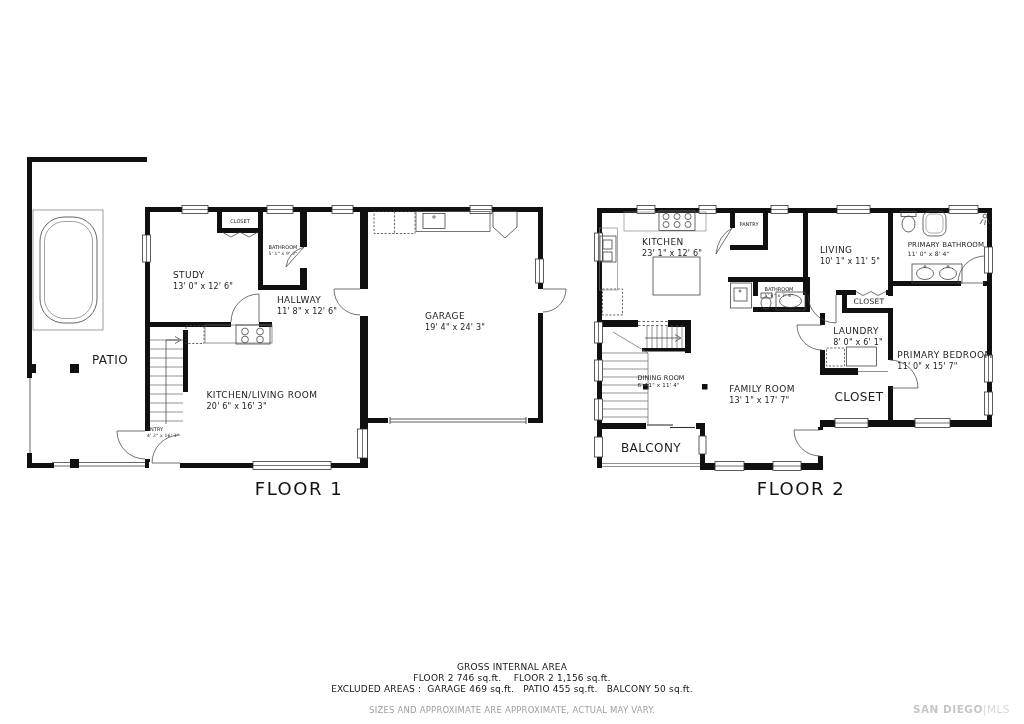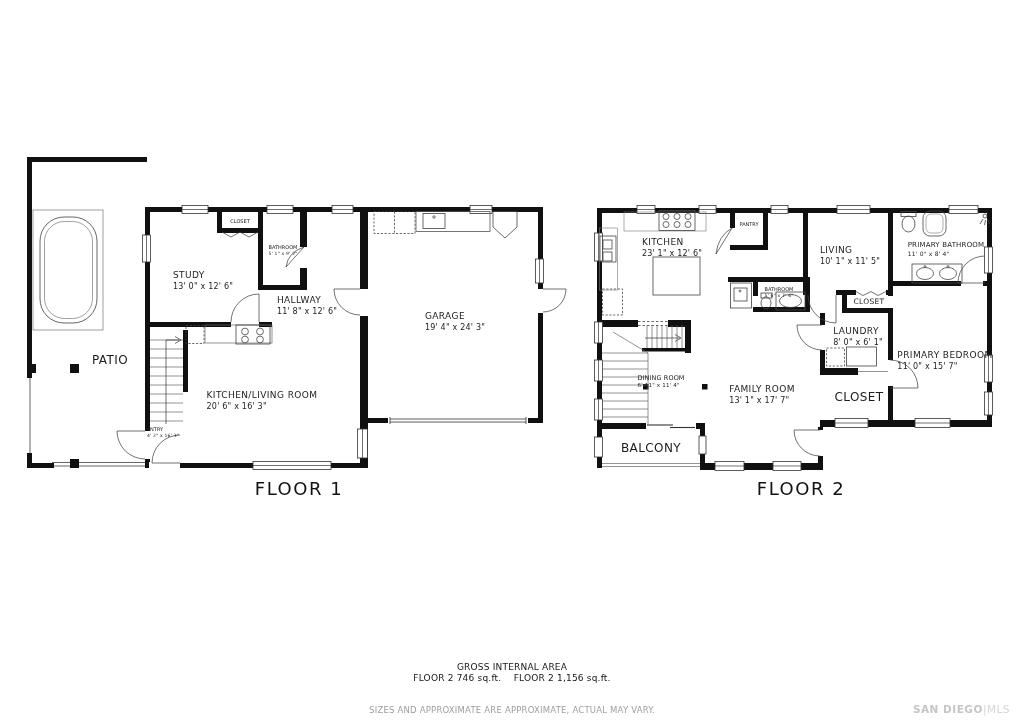--- a/index.html
+++ b/index.html
@@ -415,19 +415,20 @@
 </div>
 <div class="lbl single" style="left:651px;top:449px">
   <span>BALCONY</span>
 </div>
 <div class="lbl floor-label" style="left:801px;top:489px">
   <span>FLOOR 2</span>
 </div>
 
 <div class="summary" style="top:662px">GROSS INTERNAL AREA</div>
 <div class="summary" style="top:673px">FLOOR 2 746 sq.ft.    FLOOR 2 1,156 sq.ft.</div>
+<div class="summary" style="top:683.5px">EXCLUDED AREAS :  GARAGE 469 sq.ft.   PATIO 455 sq.ft.   BALCONY 50 sq.ft.</div>
 <div class="summary gray" style="top:705px">SIZES AND APPROXIMATE ARE APPROXIMATE, ACTUAL MAY VARY.</div>
 
 <div class="watermark">
   <span class="wm-name">SAN DIEGO</span><span class="wm-div">|</span><span class="wm-org">MLS</span>
 </div>
 
 </div>
 
 </body></html>

